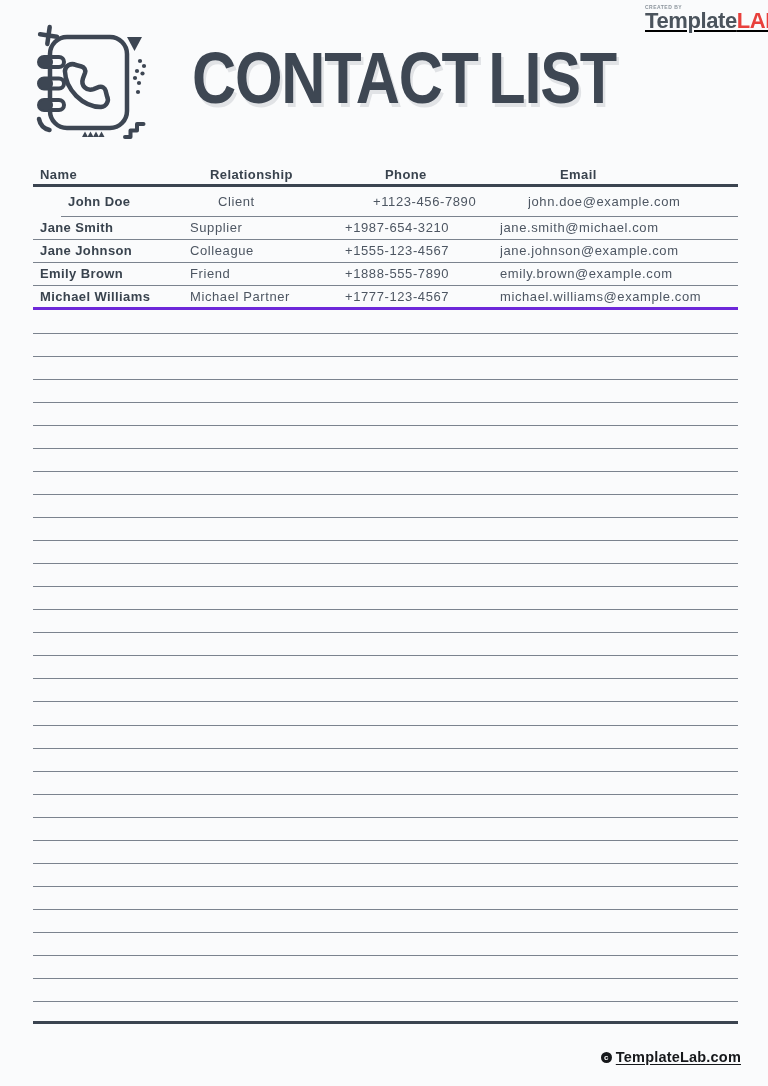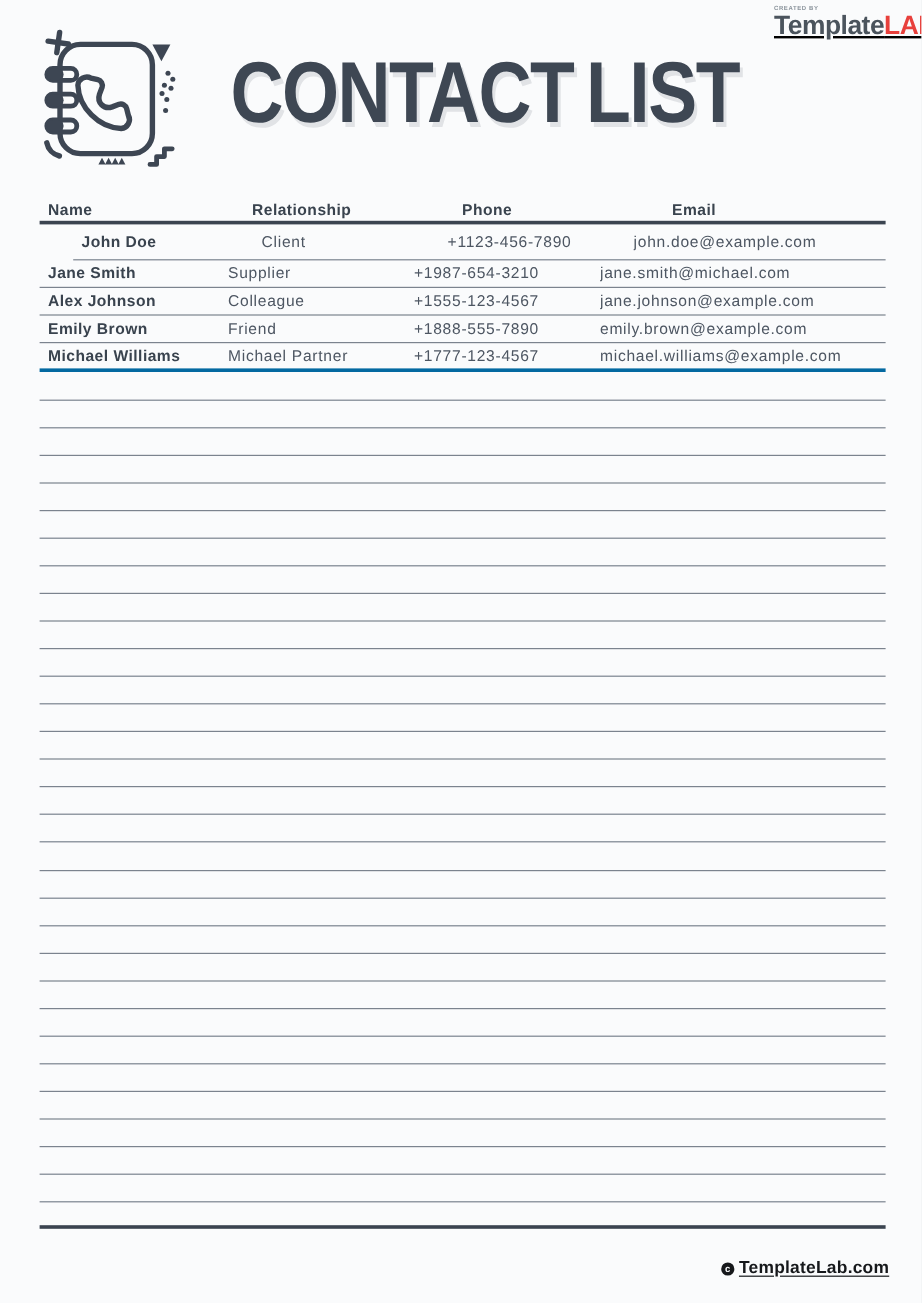--- a/index.html
+++ b/index.html
@@ -65,21 +65,21 @@
     font-size:13px;font-weight:bold;letter-spacing:.4px;
     color:#39434e;line-height:14px;
   }
   .th:first-child{padding-left:7px;}
   .tr{
     height:23.2px;
     align-items:center;
     border-bottom:1.5px solid #7b838e;
   }
   .tr:first-child{height:29.5px;margin-left:28px;}
-  .tr:last-child{height:24px;border-bottom:3px solid #0369a1;}
+  .tr:last-child{height:24px;border-bottom:3px solid #6d28d9;}
   .td{
     font-size:13px;letter-spacing:.6px;color:#4d5662;
     white-space:nowrap;overflow:hidden;
   }
   .td-name{font-weight:bold;color:#39434e;padding-left:7px;letter-spacing:.4px;}
 
   
   .ruled{position:absolute;left:33px;right:30px;top:333px;height:690px;}
   .rule{
     position:absolute;left:0;right:0;height:0;
@@ -182,21 +182,21 @@
           <div class="td td-phone">+1123-456-7890</div>
           <div class="td td-email">john.doe@example.com</div>
         </div>
         <div class="tr">
           <div class="td td-name">Jane Smith</div>
           <div class="td td-relationship">Supplier</div>
           <div class="td td-phone">+1987-654-3210</div>
           <div class="td td-email">jane.smith@michael.com</div>
         </div>
         <div class="tr">
-          <div class="td td-name">Alex Johnson</div>
+          <div class="td td-name">Jane Johnson</div>
           <div class="td td-relationship">Colleague</div>
           <div class="td td-phone">+1555-123-4567</div>
           <div class="td td-email">jane.johnson@example.com</div>
         </div>
         <div class="tr">
           <div class="td td-name">Emily Brown</div>
           <div class="td td-relationship">Friend</div>
           <div class="td td-phone">+1888-555-7890</div>
           <div class="td td-email">emily.brown@example.com</div>
         </div>

